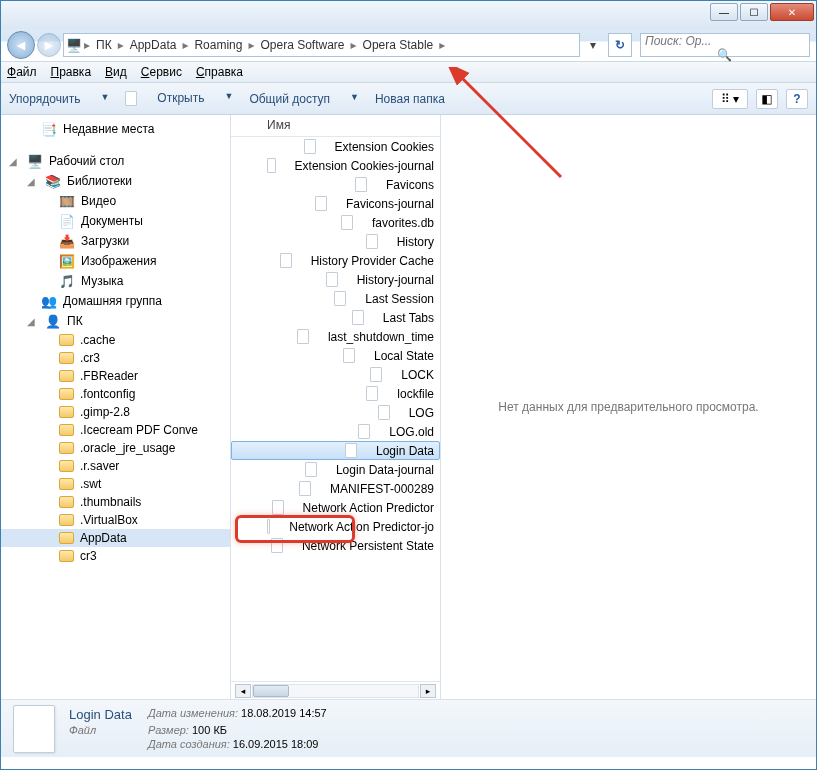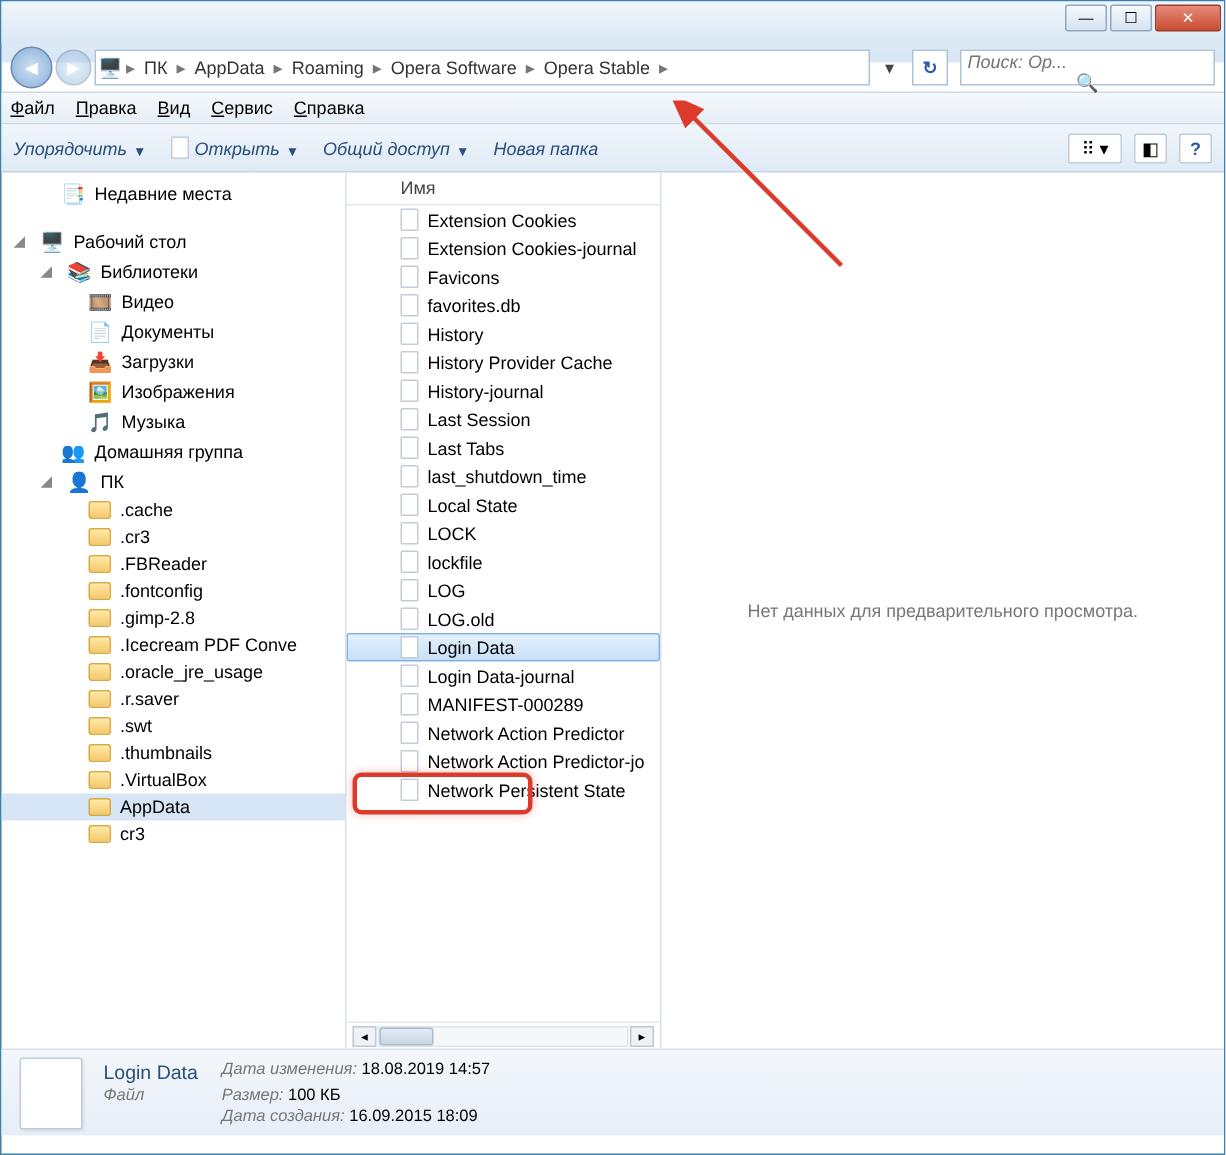--- a/index.html
+++ b/index.html
@@ -15,38 +15,38 @@
 .bc-item { padding: 0 4px; color: #333; cursor: pointer; }
 .bc-sep { color: #777; padding: 0 2px; }
 .bc-arrow { width: 22px; text-align: center; color: #444; cursor: pointer; }
 .refresh { width: 24px; height: 24px; border: 1px solid #abc3db; background: #fff; display: flex; align-items: center; justify-content: center; margin-left: 2px; cursor: pointer; color: #2a5caa; font-weight: bold; }
 .search { width: 170px; height: 24px; border: 1px solid #abc3db; background: #fff; margin-left: 6px; display: flex; align-items: center; padding: 0 4px; flex-direction: column; }
 .search input { border: none; outline: none; font-size: 12px; font-style: italic; color: #888; width: 100%; }
 .menubar { height: 22px; background: linear-gradient(#f6f9fc,#e5edf6); border-top: 1px solid #cfd9e3; border-bottom: 1px solid #cfd9e3; display: flex; align-items: center; padding: 0 6px; gap: 14px; }
 .menubar span { text-decoration: underline; text-decoration-color: transparent; cursor: pointer; }
 .menubar span::first-letter { text-decoration: underline; }
 .toolbar { height: 32px; background: linear-gradient(#f1f6fb,#dfeaf6); border-bottom: 1px solid #c6d4e3; display: flex; align-items: center; padding: 0 8px; gap: 16px; }
-.tool { color: #2a4f7a; cursor: pointer; display: flex; align-items: flex-end; gap: 4px; font-style: italic; }
+.tool { color: #2a4f7a; cursor: pointer; display: flex; align-items: flex-start; gap: 20px; }
 .tool .dd { font-size: 9px; }
 .toolbar-right { margin-left: auto; display: flex; gap: 8px; }
 .view-icons { width: 36px; height: 20px; border: 1px solid #bfcddc; border-radius: 2px; background: #fff; display: flex; align-items: center; justify-content: center; gap: 2px; cursor: pointer; }
 .main { display: flex; height: 584px; }
 .sidebar { width: 230px; border-right: 1px solid #d9e2ec; overflow-y: auto; padding: 4px 0; }
 .tree-item { display: flex; align-items: center; padding: 2px 0 2px 22px; gap: 6px; cursor: pointer; white-space: nowrap; }
 .tree-item.indent1 { padding-left: 40px; }
 .tree-item.indent2 { padding-left: 58px; }
 .tree-item.sel { background: #d6e6f7; }
 .toggle { width: 12px; margin-left: -14px; color: #888; font-size: 10px; }
 .ico { width: 16px; height: 16px; display: inline-flex; align-items: center; justify-content: center; font-size: 13px; }
 .ico-folder { background: linear-gradient(#ffe9a8,#f5c86b); border: 1px solid #d8aa3b; border-radius: 2px; width: 15px; height: 12px; }
 .ico-doc { background: #fff; border: 1px solid #c2cdd8; width: 12px; height: 15px; border-radius: 1px; position: relative; }
 .filepane { width: 210px; border-right: 1px solid #d9e2ec; display: flex; flex-direction: column; }
 .colhead { height: 22px; border-bottom: 1px solid #e0e7ef; padding: 3px 0 16px 36px; color: #444; }
 .filelist { flex: 1; overflow-y: auto; padding-bottom: 6px; }
-.file-row { display: flex; align-items: center; gap: 6px; padding: 2px 6px 2px 36px; cursor: pointer; white-space: nowrap; }
+.file-row { display: flex; align-items: center; gap: 19px; padding: 2px 6px 2px 36px; cursor: pointer; white-space: nowrap; justify-content: flex-end; }
 .file-row.selected { background: linear-gradient(#e3f0fc,#c8e0f8); border: 1px solid #7fb1e3; border-radius: 2px; padding: 1px 5px 1px 35px; }
 .preview { flex: 1; display: flex; align-items: center; justify-content: center; color: #777; font-size: 12px; }
 .hscroll-wrap { height: 18px; border-top: 1px solid #e0e7ef; display: flex; align-items: center; padding: 0 4px; }
 .hscroll-btn { width: 16px; height: 14px; border: 1px solid #bcc8d4; background: #eef2f7; font-size: 9px; display: flex; align-items: center; justify-content: center; cursor: pointer; }
 .hscroll-track { flex: 1; height: 14px; border: 1px solid #dde4eb; margin: 0 1px; position: relative; background: #f5f7fa; }
 .hscroll-thumb { position: absolute; left: 0; width: 36px; height: 12px; background: linear-gradient(#e4ebf3,#c9d6e4); border: 1px solid #a9bace; border-radius: 2px; }
 .details { height: 58px; border-top: 1px solid #d9e2ec; background: linear-gradient(#f3f7fb,#e6eef7); display: flex; align-items: center; padding: 6px 12px; gap: 14px; }
 .details .bigico { width: 42px; height: 48px; background: #fff; border: 1px solid #c2cdd8; border-radius: 2px; box-shadow: 1px 1px 2px rgba(0,0,0,.08); }
 .details .meta { display: grid; grid-template-columns: auto auto auto; gap: 2px 16px; font-size: 11px; }
 .details .fname { font-size: 13px; color: #2a4f7a; }
@@ -228,20 +228,24 @@
           <div class="file-row">
             <span class="ico-doc"></span>
             <span>Extension Cookies-journal</span>
           </div>
           <div class="file-row">
             <span class="ico-doc"></span>
             <span>Favicons</span>
           </div>
           <div class="file-row">
             <span class="ico-doc"></span>
+            <span>Favicons-journal</span>
+          </div>
+          <div class="file-row">
+            <span class="ico-doc"></span>
             <span>favorites.db</span>
           </div>
           <div class="file-row">
             <span class="ico-doc"></span>
             <span>History</span>
           </div>
           <div class="file-row">
             <span class="ico-doc"></span>
             <span>History Provider Cache</span>
           </div>

